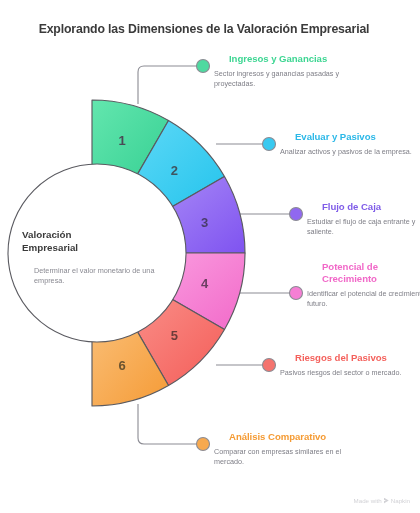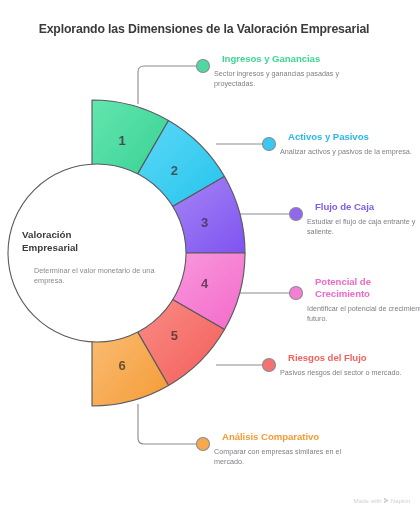--- a/index.html
+++ b/index.html
@@ -42,21 +42,21 @@
   }
   .label-block {
     position: absolute;
     width: 135px;
     pointer-events: auto;
   }
   .label-title {
     font-size: 9.6px;
     font-weight: bold;
     line-height: 12px;
-    margin: 0 0 4px 8px;
+    margin: 0 0 4px 15px;
     letter-spacing: -0.05px;
   }
   .label-desc {
     font-size: 7.2px;
     line-height: 10px;
     color: #7e7e86;
     margin: 0;
   }
   .center-text {
     position: absolute;
@@ -191,36 +191,36 @@
     </p>
     <p class="center-desc">Determinar el valor monetario de una empresa.</p>
   </div>
 
   <div class="label-block" style="left:214px; top:53px;">
     <p class="label-title" style="color:#3ed693">Ingresos y Ganancias</p>
     <p class="label-desc">Sector ingresos y ganancias pasadas y proyectadas.</p>
   </div>
 
   <div class="label-block" style="left:280px; top:131px;">
-    <p class="label-title" style="color:#2bb8e8">Activos y Pasivos</p>
+    <p class="label-title" style="color:#2bb8e8">Evaluar y Pasivos</p>
     <p class="label-desc">Analizar activos y pasivos de la empresa.</p>
   </div>
 
   <div class="label-block" style="left:307px; top:201px;">
     <p class="label-title" style="color:#7f5ce8">Flujo de Caja</p>
     <p class="label-desc">Estudiar el flujo de caja entrante y saliente.</p>
   </div>
 
-  <div class="label-block" style="left:307px; top:276px; width:82px;">
+  <div class="label-block" style="left:307px; top:261px; width:82px;">
     <p class="label-title" style="color:#f168c8">Potencial de Crecimiento</p>
     <p class="label-desc" style="width:130px">Identificar el potencial de crecimiento futuro.</p>
   </div>
 
   <div class="label-block" style="left:280px; top:352px;">
-    <p class="label-title" style="color:#f4615c">Riesgos del Flujo</p>
+    <p class="label-title" style="color:#f4615c">Riesgos del Pasivos</p>
     <p class="label-desc">Pasivos riesgos del sector o mercado.</p>
   </div>
 
   <div class="label-block" style="left:214px; top:431px;">
     <p class="label-title" style="color:#f59b34">Análisis Comparativo</p>
     <p class="label-desc">Comparar con empresas similares en el mercado.</p>
   </div>
 
 </div>
 

